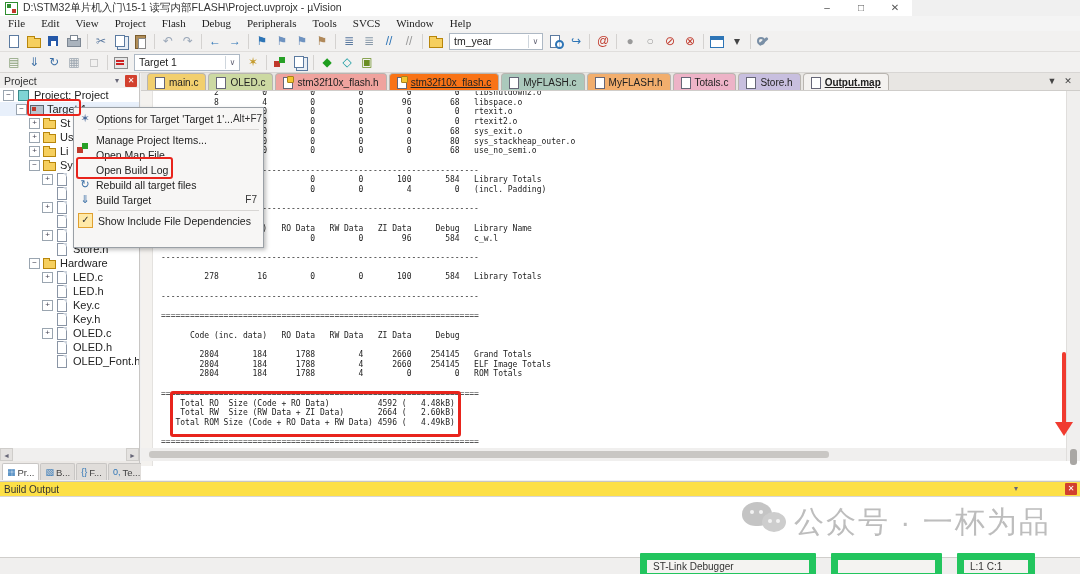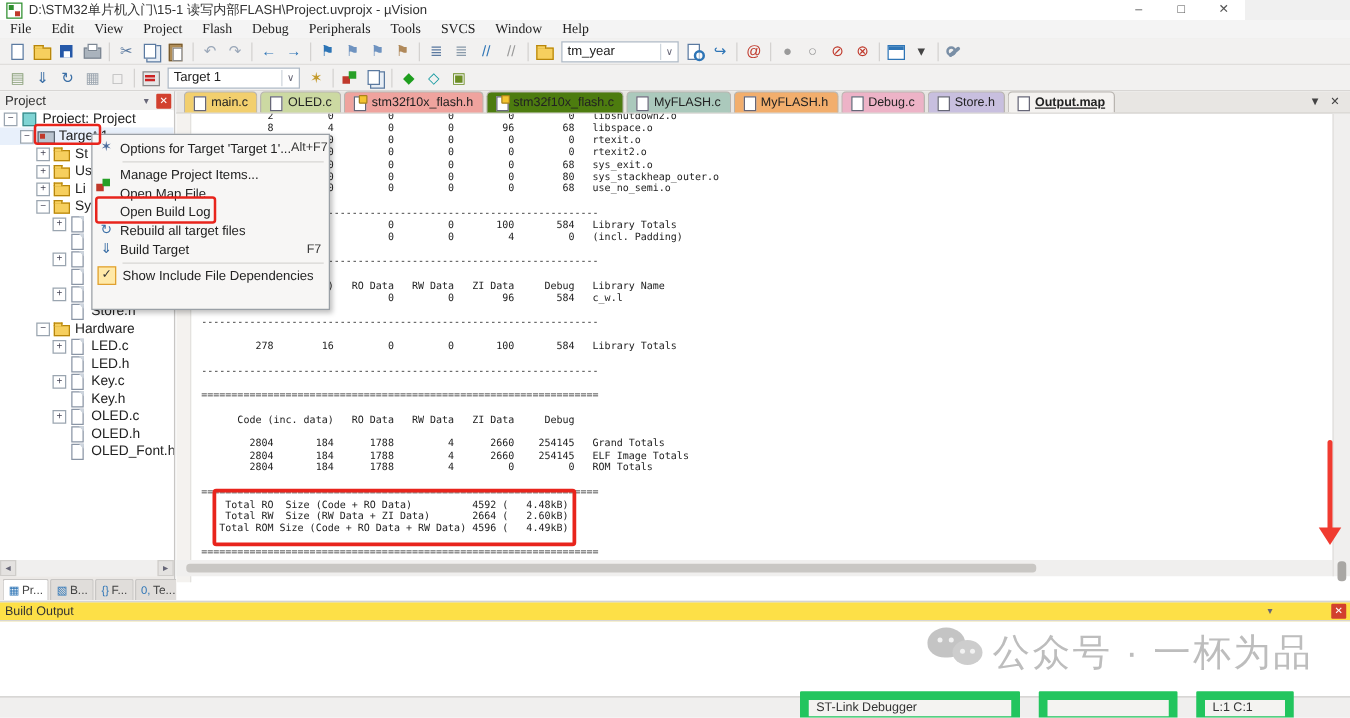--- a/index.html
+++ b/index.html
@@ -1,21 +1,21 @@
 <!DOCTYPE html>
 <html><head>
 <meta charset="utf-8">
 <style>
   html,body{margin:0;padding:0;}
   body{width:1080px;height:574px;overflow:hidden;background:#f0f0f0;
        font-family:"Liberation Sans","DejaVu Sans",sans-serif;-webkit-font-smoothing:antialiased;}
   #app{position:relative;width:1080px;height:574px;background:#f0f0f0;font-size:11px;color:#222;}
 
   
-  #titlebar{position:absolute;left:0;top:0;width:996px;height:16px;background:#ffffff;
+  #titlebar{position:absolute;left:0;top:0;width:912px;height:16px;background:#ffffff;
             border-bottom:1px solid #e3e3e3;display:flex;align-items:center;}
   #app-icon{width:11px;height:11px;margin:0 5px 0 5px;background:#fff;border:1px solid #2f8f2f;
             position:relative;}
   #app-icon::before{content:"";position:absolute;left:1px;top:1px;width:4px;height:4px;background:#2f8f2f;}
   #app-icon::after{content:"";position:absolute;right:1px;bottom:1px;width:4px;height:4px;background:#c0392b;}
   #title-text{font-size:10.5px;color:#333;}
   #win-controls{margin-left:auto;display:flex;align-items:center;height:16px;}
   .winbtn{width:34px;text-align:center;font-size:10px;color:#555;line-height:16px;}
 
   
@@ -387,35 +387,35 @@
           <span>main.c</span>
         </div>
         <div class="etab" style="background: rgb(204, 217, 162);">
           <span class="ticon"></span>
           <span>OLED.c</span>
         </div>
         <div class="etab modified" style="background: rgb(239, 163, 158);">
           <span class="ticon"></span>
           <span>stm32f10x_flash.h</span>
         </div>
-        <div class="etab modified" style="background: #4d7c0f;">
+        <div class="etab modified" style="background: #f97316; text-decoration: underline;">
           <span class="ticon"></span>
           <span>stm32f10x_flash.c</span>
         </div>
         <div class="etab" style="background: rgb(171, 201, 188);">
           <span class="ticon"></span>
           <span>MyFLASH.c</span>
         </div>
         <div class="etab" style="background: rgb(242, 174, 109);">
           <span class="ticon"></span>
           <span>MyFLASH.h</span>
         </div>
         <div class="etab" style="background: rgb(237, 179, 199);">
           <span class="ticon"></span>
-          <span>Debug.c</span>
+          <span>Totals.c</span>
         </div>
         <div class="etab" style="background: rgb(200, 191, 223);">
           <span class="ticon"></span>
           <span>Store.h</span>
         </div>
         <div class="etab active" style="background: rgb(244, 242, 240);">
           <span class="ticon"></span>
           <span>Output.map</span>
         </div>
         <div id="tabbar-btns">

